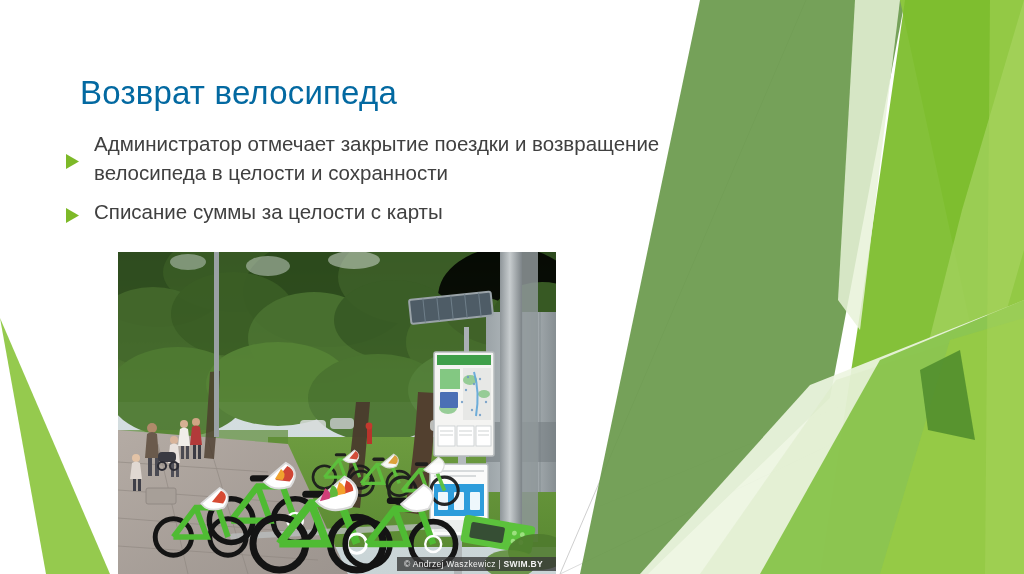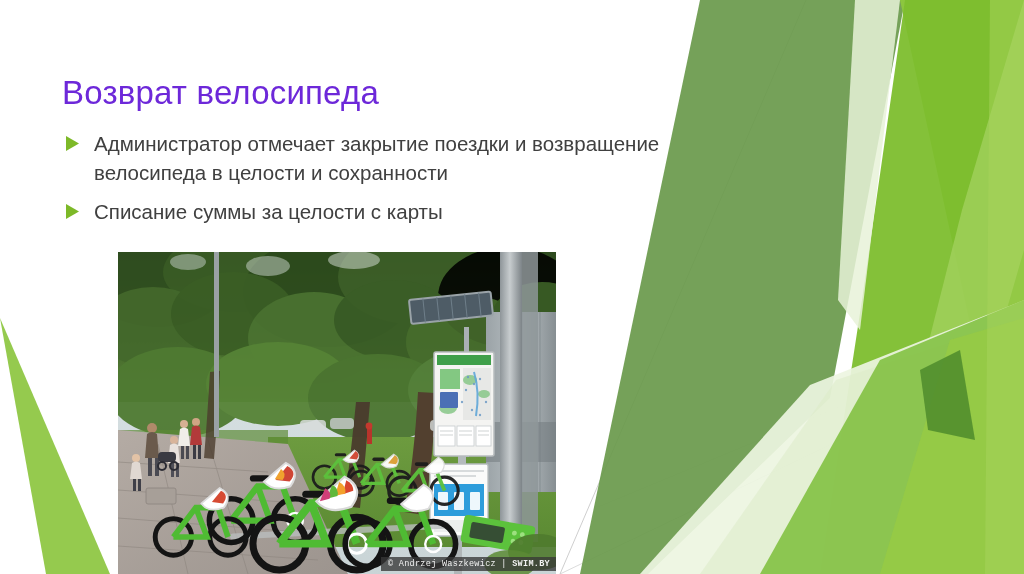--- a/index.html
+++ b/index.html
@@ -21,41 +21,41 @@
     position: absolute;
     inset: 0;
     width: 1024px;
     height: 574px;
     pointer-events: none;
   }
 
   
   #title {
     position: absolute;
-    left: 62px;
+    left: 80px;
     top: 52px;
     width: 560px;
     font-size: 33px;
     font-weight: 400;
     line-height: 1.18;
-    color: #6d28d9;
+    color: #0369a1;
     letter-spacing: 0.2px;
     white-space: nowrap;
   }
 
   
   #body {
     position: absolute;
     left: 66px;
     top: 129px;
     width: 610px;
   }
   .bullet-row {
     display: flex;
-    align-items: flex-start;
+    align-items: center;
     margin-bottom: 10px;
   }
   .bullet-marker {
     flex: 0 0 auto;
     width: 13px;
     height: 15px;
     margin-top: 7px;
     margin-right: 15px;
   }
   .bullet-marker svg { display: block; }
@@ -80,22 +80,22 @@
   #photo svg { display: block; width: 438px; height: 322px; }
 
   #photo-credit {
     position: absolute;
     right: 0px;
     bottom: 3px;
     background: rgba(55,55,55,0.78);
     color: #f2f2f2;
     font-size: 8.5px;
     letter-spacing: 0.3px;
-    padding: 2px 6px 2px 7px;
-    font-family: Liberation Mono, monospace;
+    padding: 2px 13px 2px 7px;
+    font-family: Liberation Sans, sans-serif;
     white-space: nowrap;
   }
   #photo-credit .brand { font-weight: 700; }
 </style>
 </head>
 <body>
 
 <div id="slide">
 
   <svg id="bg-decor" viewBox="0 0 1024 574" preserveAspectRatio="none">

